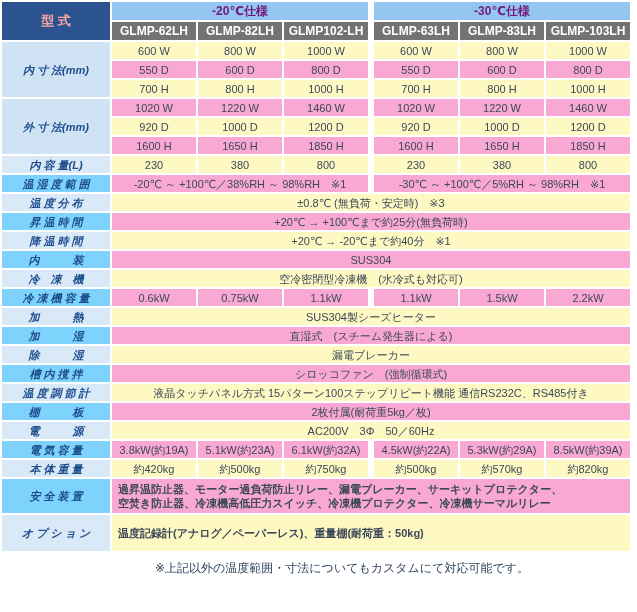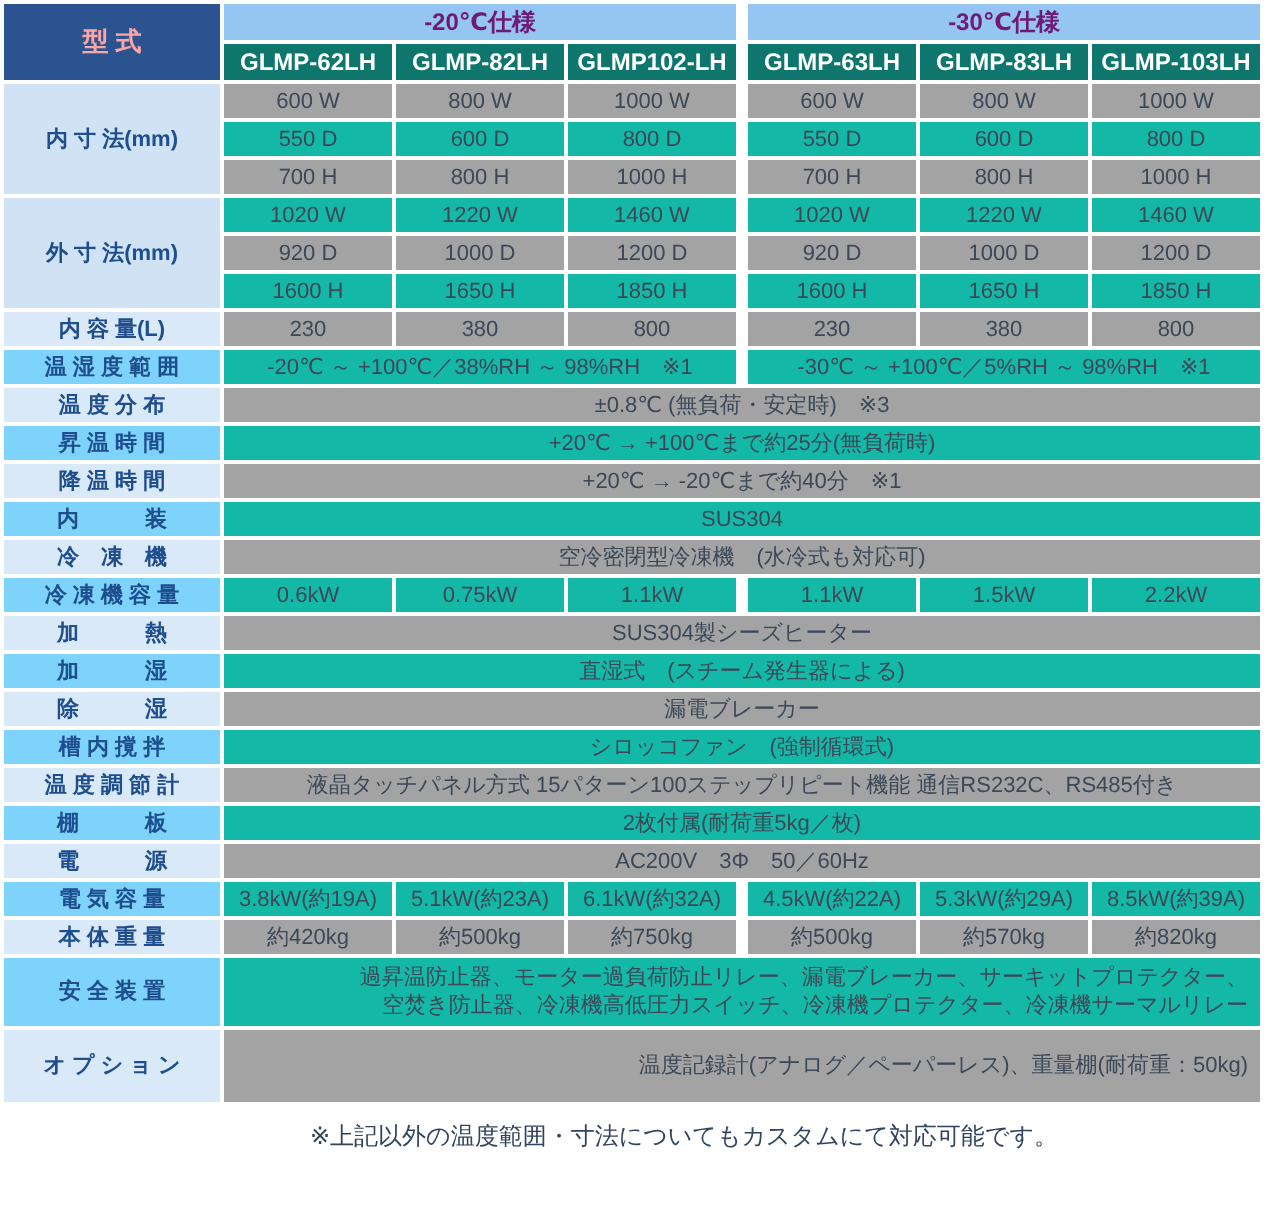--- a/index.html
+++ b/index.html
@@ -5,30 +5,30 @@
   html,body{margin:0;padding:0;}
   body{
     width:637px;height:612px;background:#ffffff;overflow:hidden;
     font-family:"Liberation Sans","DejaVu Sans",sans-serif;
   }
   table.spec{border-collapse:separate;border-spacing:2px;table-layout:fixed;margin:0;}
   td{box-sizing:border-box;text-align:center;vertical-align:middle;
      padding:1px 2px;font-size:11px;height:17px;line-height:14px;}
   .corner{background:#2b5390;color:#fca5a5;font-weight:bold;font-size:13px;width:108px;height:18px;}
   .ghead{background:#95c5f1;color:#701a75;font-weight:bold;font-size:12px;height:18px;}
-  .mhead{background:#0f766e;color:#ffffff;font-weight:bold;font-size:12px;width:84px;height:18px;}
+  .mhead{background:#737373;color:#ffffff;font-weight:bold;font-size:12px;width:84px;height:18px;}
   .spacer{background:#ffffff;width:2px;padding:0;}
-  .label{color:#1f4e8f;font-weight:bold;font-size:11px;}
+  .label{color:#1f4e8f;font-weight:bold;font-size:11px;font-style:italic;}
   .llight{background:#d9e9f7;}
   .ldark{background:#7dd3fc;}
   .lmid{background:#cfe3f4;}
-  .cwhite{background:#a3a3a3;margin-left:24px;}
-  .cblue{background:#14b8a6;}
+  .cwhite{background:#fef9c3;margin-left:24px;}
+  .cblue{background:#f9a8d4;}
   .val{color:#3c4858;}
-  .lft{text-align:right;white-space:pre-line;padding:3px 6px;}
+  .lft{text-align:left;white-space:pre-line;padding:3px 6px;font-weight:bold;}
   .tall{padding-top:11px;padding-bottom:11px;}
   .footnotes{padding:8px 4px 0 155px;color:#31455f;font-size:12px;}
   .footnotes p{margin:0 0 8px 0;line-height:14px;}
 </style>
 </head>
 <body>
 
 <div>
   <table class="spec">
     <tbody>

